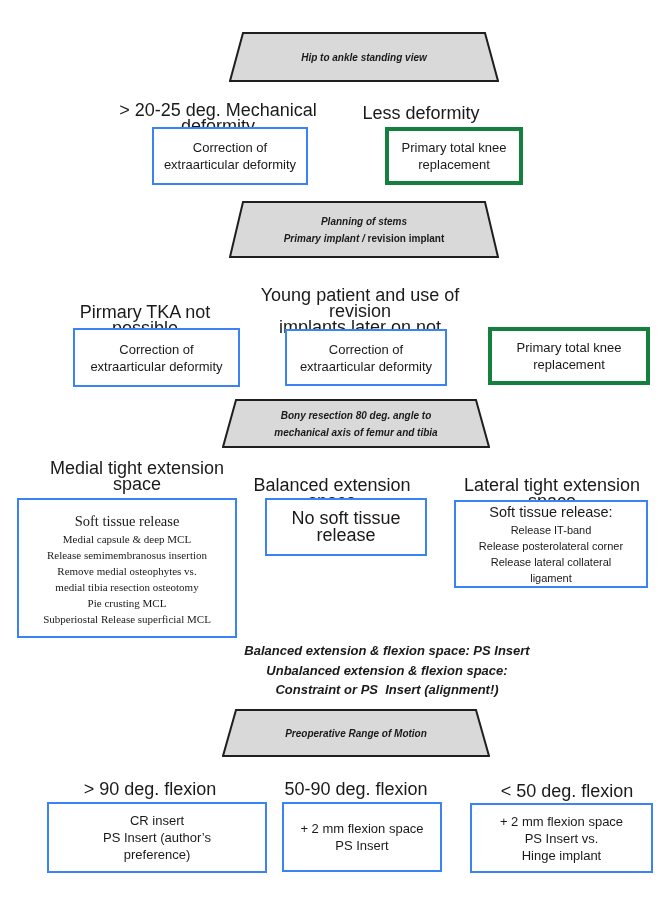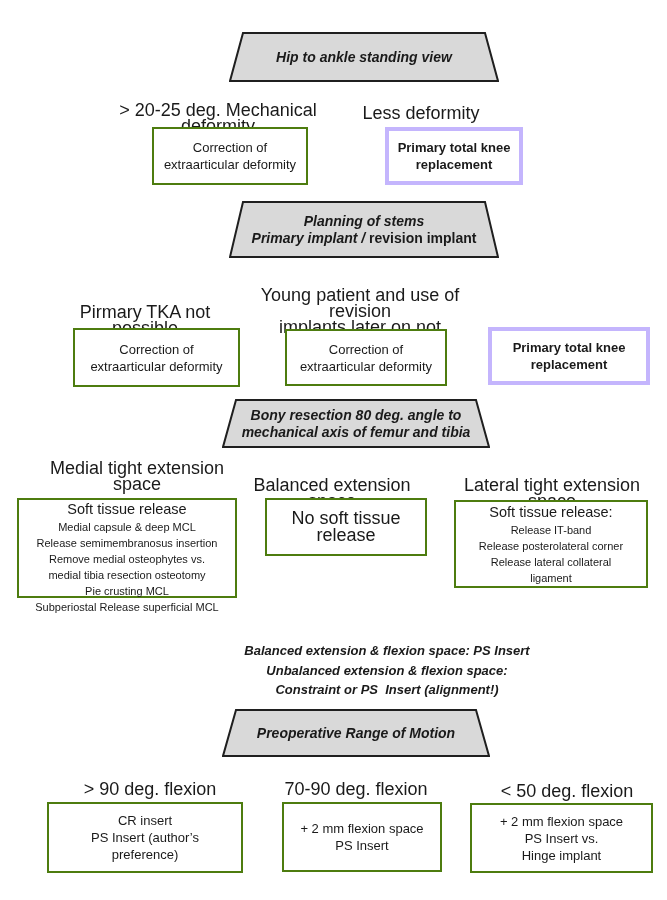--- a/index.html
+++ b/index.html
@@ -20,46 +20,46 @@
   .trap svg { display: block; }
   .trap .ttext {
     position: absolute;
     inset: 0;
     display: flex;
     flex-direction: column;
     align-items: center;
     justify-content: center;
     font-style: italic;
     font-weight: 700;
-    font-size: 14px;
+    font-size: 10px;
     line-height: 17px;
     text-align: center;
   }
   .lbl {
     position: absolute;
     text-align: center;
     font-size: 18px;
     line-height: 16px;
     white-space: pre-wrap;
   }
   .box {
     position: absolute;
     box-sizing: border-box;
     background: #ffffff;
-    border: 2px solid #4d7c0f;
+    border: 2px solid #3b82f6;
     display: flex;
     flex-direction: column;
     align-items: center;
     justify-content: center;
     text-align: center;
     font-size: 13px;
     line-height: 17px;
     white-space: pre-wrap;
   }
-  .box.thick { border: 4px solid #c4b5fd; font-weight: bold; }
+  .box.thick { border: 4px solid #15803d; }
   .box .heading {
     font-size: 14.5px;
     line-height: 19px;
     white-space: pre-wrap;
   }
   .box .body {
     font-size: 11px;
     line-height: 16px;
     white-space: pre-wrap;
   }
@@ -120,21 +120,21 @@
       <polygon points="14,1 254,1 267,48 1,48" fill="#d9d9d9" stroke="#1f1f1f" stroke-width="2"></polygon>
     </svg>
     <div class="ttext" style="white-space:pre-wrap;">Bony resection 80 deg. angle to
 mechanical axis of femur and tibia</div>
   </div>
 
   <div class="lbl" style="left:37px; top:460px; width:200px;">Medial tight extension space</div>
   <div class="lbl" style="left:232px; top:477px; width:200px;">Balanced extension space</div>
   <div class="lbl" style="left:452px; top:477px; width:200px;">Lateral tight extension space</div>
 
-  <div class="box" style="left:17px; top:498px; width:220px; height:100px; justify-content:flex-start; ">
+  <div class="box" style="left:17px; top:498px; width:220px; height:140px; justify-content:flex-start; padding-top:12px;font-family:Liberation Serif, serif;">
     <div class="heading">Soft tissue release</div>
     <div class="body">Medial capsule &amp; deep MCL
 Release semimembranosus insertion
 Remove medial osteophytes vs.
 medial tibia resection osteotomy
 Pie crusting MCL
 Subperiostal Release superficial MCL</div>
   </div>
   <div class="box" style="left:265px; top:498px; width:162px; height:58px; font-size:18px;">No soft tissue release</div>
   <div class="box" style="left:454px; top:500px; width:194px; height:88px;">
@@ -150,24 +150,24 @@
 Constraint or PS  Insert (alignment!)</div>
 
   <div class="trap" style="left:222px; top:709px; width:268px; height:48px;">
     <svg width="268" height="48" viewBox="0 0 268 48">
       <polygon points="14,1 254,1 267,47 1,47" fill="#d9d9d9" stroke="#1f1f1f" stroke-width="2"></polygon>
     </svg>
     <div class="ttext">Preoperative Range of Motion</div>
   </div>
 
   <div class="lbl" style="left:50px; top:781px; width:200px;">&gt; 90 deg. flexion</div>
-  <div class="lbl" style="left:256px; top:781px; width:200px;">70-90 deg. flexion</div>
+  <div class="lbl" style="left:256px; top:781px; width:200px;">50-90 deg. flexion</div>
   <div class="lbl" style="left:467px; top:783px; width:200px;">&lt; 50 deg. flexion</div>
 
-  <div class="box" style="left:47px; top:802px; width:196px; height:71px;">CR insert
+  <div class="box" style="left:47px; top:802px; width:220px; height:71px;">CR insert
 PS Insert (author’s
 preference)</div>
   <div class="box" style="left:282px; top:802px; width:160px; height:70px;">+ 2 mm flexion space
 PS Insert</div>
   <div class="box" style="left:470px; top:803px; width:183px; height:70px;">+ 2 mm flexion space
 PS Insert vs.
 Hinge implant</div>
 
 </div>
 

